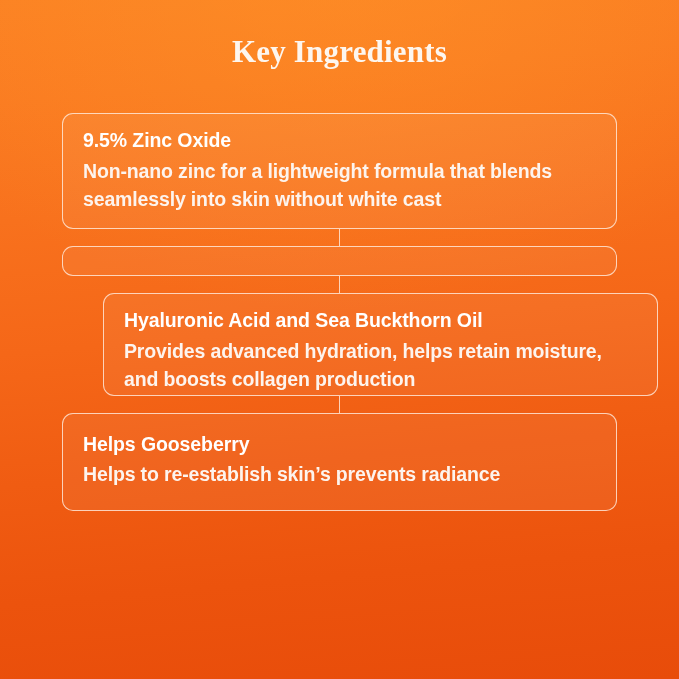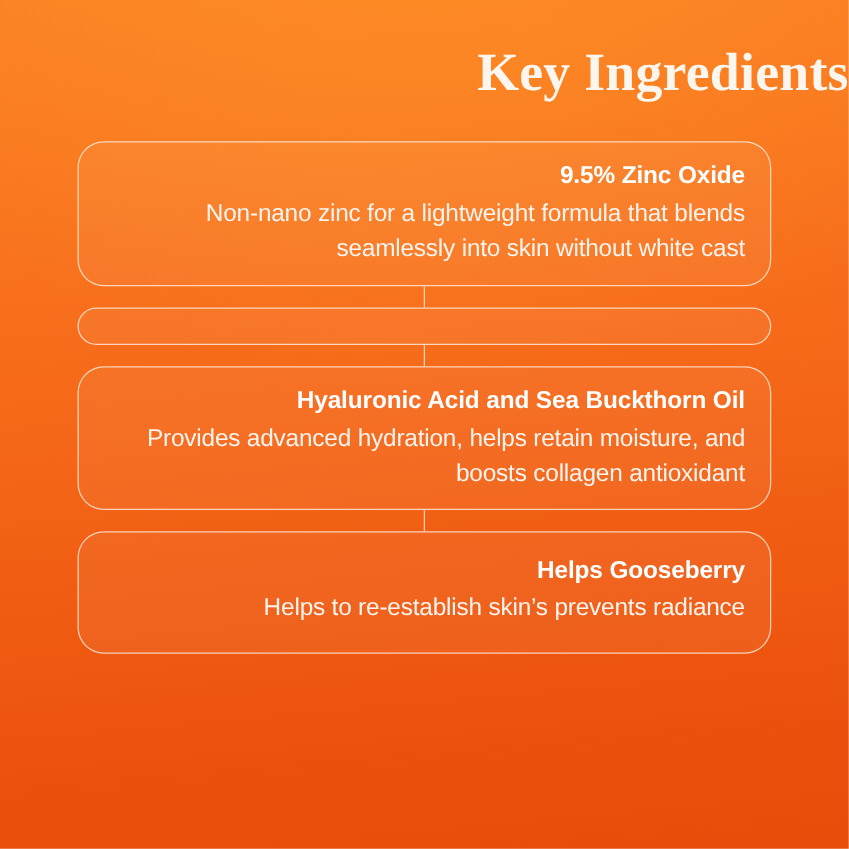--- a/index.html
+++ b/index.html
@@ -30,24 +30,24 @@
     width:679px;
     height:679px;
   }
 
   
   .title {
     position:absolute;
     top:34px;
     left:0;
     width:679px;
-    text-align:right;
+    text-align:center;
     font-family:"Liberation Serif", serif;
     font-weight:700;
-    font-size:43px;
+    font-size:31px;
     line-height:1.15;
     color:#fdf6ef;
     letter-spacing:0.2px;
   }
 
   
   .cards {
     position:absolute;
     top:113px;
     left:62px;
@@ -56,56 +56,56 @@
 
   .card-wrap {
     position:relative;
     width:100%;
   }
 
   .card {
     position:relative;
     width:100%;
     border:1.3px solid rgba(255,238,225,0.80);
-    border-radius:21px;
+    border-radius:11px;
     background:rgba(255,255,255,0.055);
-    text-align:right;
+    text-align:left;
     padding:14px 20px 16px;
     color:#ffffff;
   }
 
   .card-heading {
     font-size:19.5px;
     font-weight:700;
     line-height:1.38;
     letter-spacing:-0.1px;
     color:#ffffff;
     margin-bottom:4px;
   }
 
   .card-body {
     font-size:19.5px;
-    font-weight:400;
+    font-weight:700;
     line-height:1.42;
     letter-spacing:-0.15px;
     color:#fdf4ee;
   }
 
   
   .connector {
     width:1.3px;
     height:17px;
     margin:0 auto;
     background:rgba(255,238,225,0.80);
   }
 
   
   .c1 { padding-top:13px; padding-bottom:15px; }
   .c2 { padding-top:13px; padding-bottom:15px; }
-  .c3 { padding-top:13px; padding-bottom:13px; }
+  .c3 { padding-top:13px; padding-bottom:1px;margin-left:41px; }
   .c4 { padding-top:17px; padding-bottom:21px; }
 </style>
 </head>
 <body>
 
 <div class="poster">
 
   <div class="title">Key Ingredients</div>
 
   <div class="cards">
@@ -122,21 +122,21 @@
     <div class="card-wrap">
       <div class="card c2">
       </div>
     </div>
 
     <div class="connector"></div>
 
     <div class="card-wrap">
       <div class="card c3">
         <div class="card-heading">Hyaluronic Acid and Sea Buckthorn Oil</div>
-        <div class="card-body">Provides advanced hydration, helps retain moisture, and boosts collagen antioxidant</div>
+        <div class="card-body">Provides advanced hydration, helps retain moisture, and boosts collagen production</div>
       </div>
     </div>
 
     <div class="connector"></div>
 
     <div class="card-wrap">
       <div class="card c4">
         <div class="card-heading">Helps Gooseberry</div>
         <div class="card-body">Helps to re-establish skin’s prevents radiance</div>
       </div>

